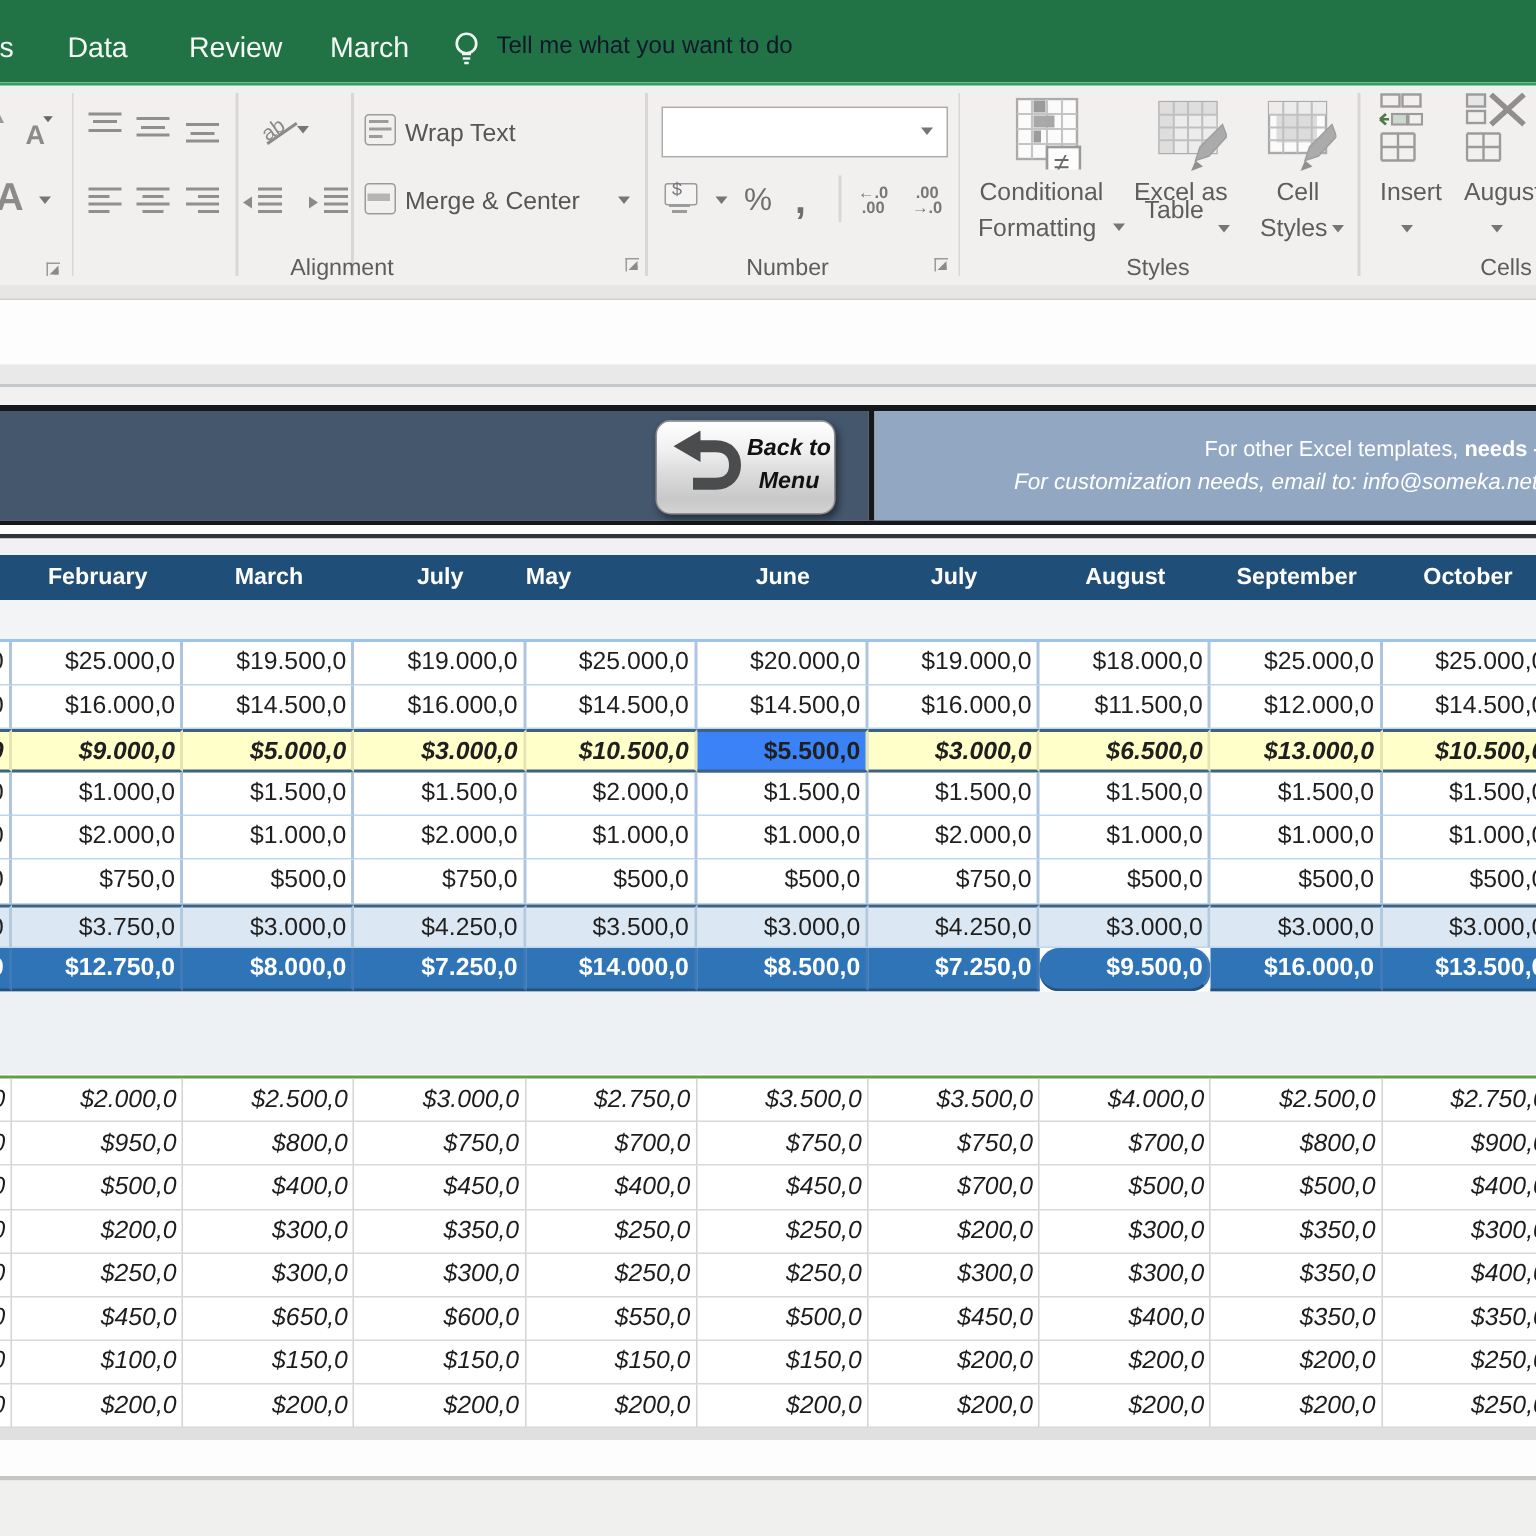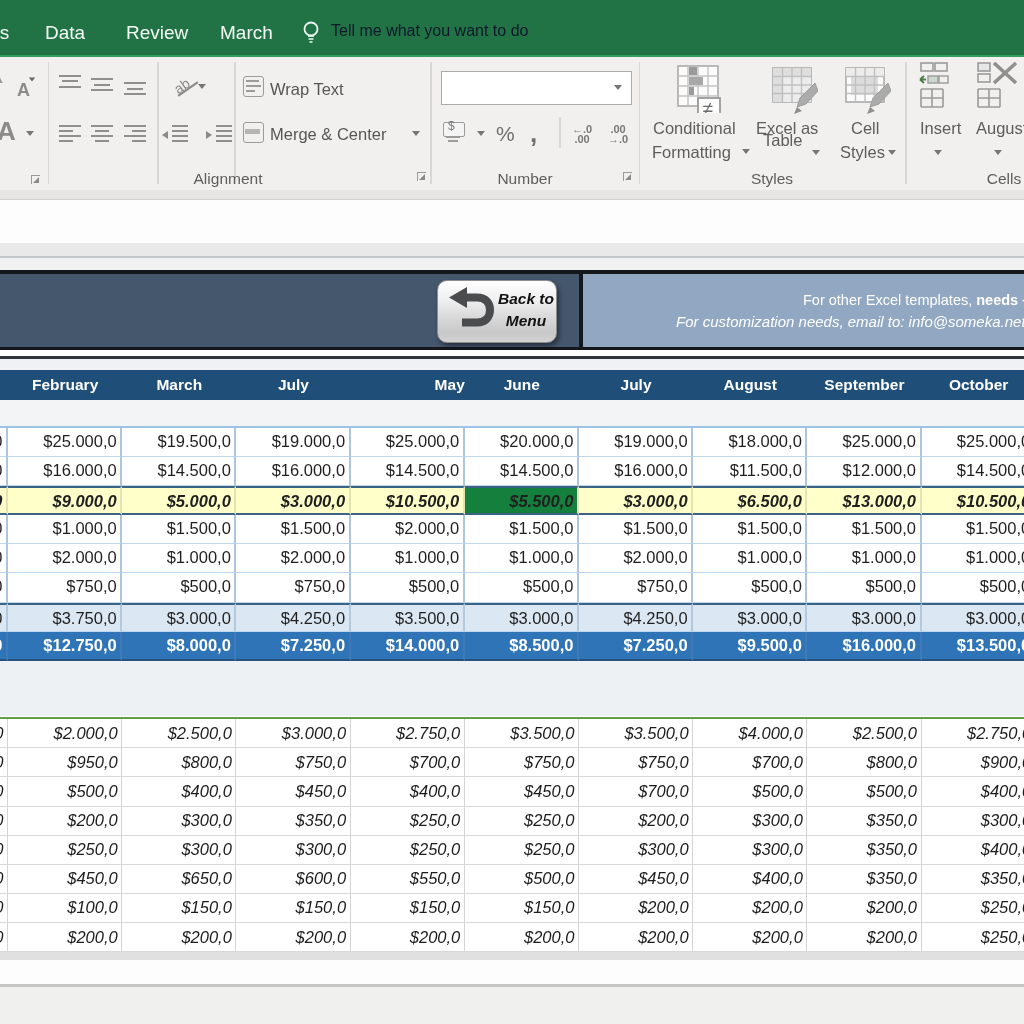--- a/index.html
+++ b/index.html
@@ -183,21 +183,21 @@
 <div class="abs" style="left:495px;top:288px;width:62px;color:#111;font-size:15.5px;font-weight:bold;font-style:italic;text-align:center;line-height:22px">Back to Menu</div>
 <div class="abs" style="left:0;top:350px;width:1024px;height:6px;background:#ffffff"></div>
 <div class="abs" style="left:0;top:356px;width:1024px;height:3px;background:#31363d"></div>
 <div class="abs" style="left:0;top:359px;width:1024px;height:12px;background:#eff1f4"></div>
 <div class="abs" style="left:0;top:370px;width:1024px;height:29.5px;background:#1f4e79"></div>
 <div class="abs" style="left:-106.2px;top:370px;width:1250px;height:29.5px;display:grid;grid-template-columns:repeat(10,114.2px);">
     <div style="color:#fff;font-size:15.5px;font-weight:bold;text-align:center;padding-top:5.5px">January</div>
     <div style="color:#fff;font-size:15.5px;font-weight:bold;text-align:center;padding-top:5.5px">February</div>
     <div style="color:#fff;font-size:15.5px;font-weight:bold;text-align:center;padding-top:5.5px">March</div>
     <div style="color:#fff;font-size:15.5px;font-weight:bold;text-align:center;padding-top:5.5px">July</div>
-    <div style="color:#fff;font-size:15.5px;font-weight:bold;text-align:right;padding-top:5.5px">May</div>
+    <div style="color:#fff;font-size:15.5px;font-weight:bold;text-align:left;padding-top:5.5px">May</div>
     <div style="color:#fff;font-size:15.5px;font-weight:bold;text-align:center;padding-top:5.5px">June</div>
     <div style="color:#fff;font-size:15.5px;font-weight:bold;text-align:center;padding-top:5.5px">July</div>
     <div style="color:#fff;font-size:15.5px;font-weight:bold;text-align:center;padding-top:5.5px">August</div>
     <div style="color:#fff;font-size:15.5px;font-weight:bold;text-align:center;padding-top:5.5px">September</div>
     <div style="color:#fff;font-size:15.5px;font-weight:bold;text-align:center;padding-top:5.5px">October</div>
   </div>
 <div class="abs" style="left:0;top:399.5px;width:1024px;height:26px;background:#f2f4f6"></div>
 <div class="abs" style="left:0;top:425.5px;width:1024px;height:2px;background:#9dc3e6"></div>
 <div class="abs" style="left:-106.2px;top:427.5px;width:1250px;display:grid;grid-template-columns:repeat(10,114.2px);grid-auto-rows:29.2px;">
     <div class="cell" style="">$25.000,0</div>
@@ -218,21 +218,21 @@
     <div class="cell" style="">$14.500,0</div>
     <div class="cell" style="">$16.000,0</div>
     <div class="cell" style="">$11.500,0</div>
     <div class="cell" style="">$12.000,0</div>
     <div class="cell" style="">$14.500,0</div>
     <div class="cell" style="background:#ffffca;font-weight:bold;font-style:italic;border-top:2.5px solid #3c6383;border-bottom:2.5px solid #3c6383;border-right-color:#e3e3b4;">$9.000,0</div>
     <div class="cell" style="background:#ffffca;font-weight:bold;font-style:italic;border-top:2.5px solid #3c6383;border-bottom:2.5px solid #3c6383;border-right-color:#e3e3b4;">$9.000,0</div>
     <div class="cell" style="background:#ffffca;font-weight:bold;font-style:italic;border-top:2.5px solid #3c6383;border-bottom:2.5px solid #3c6383;border-right-color:#e3e3b4;">$5.000,0</div>
     <div class="cell" style="background:#ffffca;font-weight:bold;font-style:italic;border-top:2.5px solid #3c6383;border-bottom:2.5px solid #3c6383;border-right-color:#e3e3b4;">$3.000,0</div>
     <div class="cell" style="background:#ffffca;font-weight:bold;font-style:italic;border-top:2.5px solid #3c6383;border-bottom:2.5px solid #3c6383;border-right-color:#e3e3b4;">$10.500,0</div>
-    <div class="cell" style="background:#15803d;font-weight:bold;font-style:italic;border-top:2.5px solid #3c6383;border-bottom:2.5px solid #3c6383;border-right-color:#e3e3b4;">$5.500,0</div>
+    <div class="cell" style="background:#3b82f6;font-weight:bold;border-top:2.5px solid #3c6383;border-bottom:2.5px solid #3c6383;border-right-color:#e3e3b4;">$5.500,0</div>
     <div class="cell" style="background:#ffffca;font-weight:bold;font-style:italic;border-top:2.5px solid #3c6383;border-bottom:2.5px solid #3c6383;border-right-color:#e3e3b4;">$3.000,0</div>
     <div class="cell" style="background:#ffffca;font-weight:bold;font-style:italic;border-top:2.5px solid #3c6383;border-bottom:2.5px solid #3c6383;border-right-color:#e3e3b4;">$6.500,0</div>
     <div class="cell" style="background:#ffffca;font-weight:bold;font-style:italic;border-top:2.5px solid #3c6383;border-bottom:2.5px solid #3c6383;border-right-color:#e3e3b4;">$13.000,0</div>
     <div class="cell" style="background:#ffffca;font-weight:bold;font-style:italic;border-top:2.5px solid #3c6383;border-bottom:2.5px solid #3c6383;border-right-color:#e3e3b4;">$10.500,0</div>
     <div class="cell" style="">$1.000,0</div>
     <div class="cell" style="">$1.000,0</div>
     <div class="cell" style="">$1.500,0</div>
     <div class="cell" style="">$1.500,0</div>
     <div class="cell" style="">$2.000,0</div>
     <div class="cell" style="">$1.500,0</div>
@@ -270,21 +270,21 @@
     <div class="cell" style="background:#dbe7f3;border-right-color:#b3c9de;border-top:2.2px solid #3c6383;">$3.000,0</div>
     <div class="cell" style="background:#dbe7f3;border-right-color:#b3c9de;border-top:2.2px solid #3c6383;">$3.000,0</div>
     <div class="cell" style="background:#dbe7f3;border-right-color:#b3c9de;border-top:2.2px solid #3c6383;">$3.000,0</div>
     <div class="cell" style="background:#2e74b6;color:#fff;font-weight:bold;border-right-color:#4179b7;border-bottom:2px solid #27527c;">$12.750,0</div>
     <div class="cell" style="background:#2e74b6;color:#fff;font-weight:bold;border-right-color:#4179b7;border-bottom:2px solid #27527c;">$12.750,0</div>
     <div class="cell" style="background:#2e74b6;color:#fff;font-weight:bold;border-right-color:#4179b7;border-bottom:2px solid #27527c;">$8.000,0</div>
     <div class="cell" style="background:#2e74b6;color:#fff;font-weight:bold;border-right-color:#4179b7;border-bottom:2px solid #27527c;">$7.250,0</div>
     <div class="cell" style="background:#2e74b6;color:#fff;font-weight:bold;border-right-color:#4179b7;border-bottom:2px solid #27527c;">$14.000,0</div>
     <div class="cell" style="background:#2e74b6;color:#fff;font-weight:bold;border-right-color:#4179b7;border-bottom:2px solid #27527c;">$8.500,0</div>
     <div class="cell" style="background:#2e74b6;color:#fff;font-weight:bold;border-right-color:#4179b7;border-bottom:2px solid #27527c;">$7.250,0</div>
-    <div class="cell" style="background:#2e74b6;color:#fff;font-weight:bold;border-right-color:#4179b7;border-bottom:2px solid #27527c;">$9.500,0</div>
+    <div class="cell" style="background:#2e74b6;color:#fff;font-weight:bold;border-right-color:#4179b7;border-bottom:2px solid #27527c;border-radius:13px;">$9.500,0</div>
     <div class="cell" style="background:#2e74b6;color:#fff;font-weight:bold;border-right-color:#4179b7;border-bottom:2px solid #27527c;">$16.000,0</div>
     <div class="cell" style="background:#2e74b6;color:#fff;font-weight:bold;border-right-color:#4179b7;border-bottom:2px solid #27527c;">$13.500,0</div>
   </div>
 <div class="abs" style="left:0;top:661.1px;width:1024px;height:55.39999999999998px;background:#eef1f4"></div>
 <div class="abs" style="left:0;top:716.5px;width:1024px;height:2.6px;background:#61a046"></div>
 <div class="abs" style="left:-106.2px;top:719.1px;width:1250px;display:grid;grid-template-columns:repeat(10,114.2px);grid-auto-rows:29.15px;">
     <div class="c2">$2.000,0</div>
     <div class="c2">$2.000,0</div>
     <div class="c2">$2.500,0</div>
     <div class="c2">$3.000,0</div>

